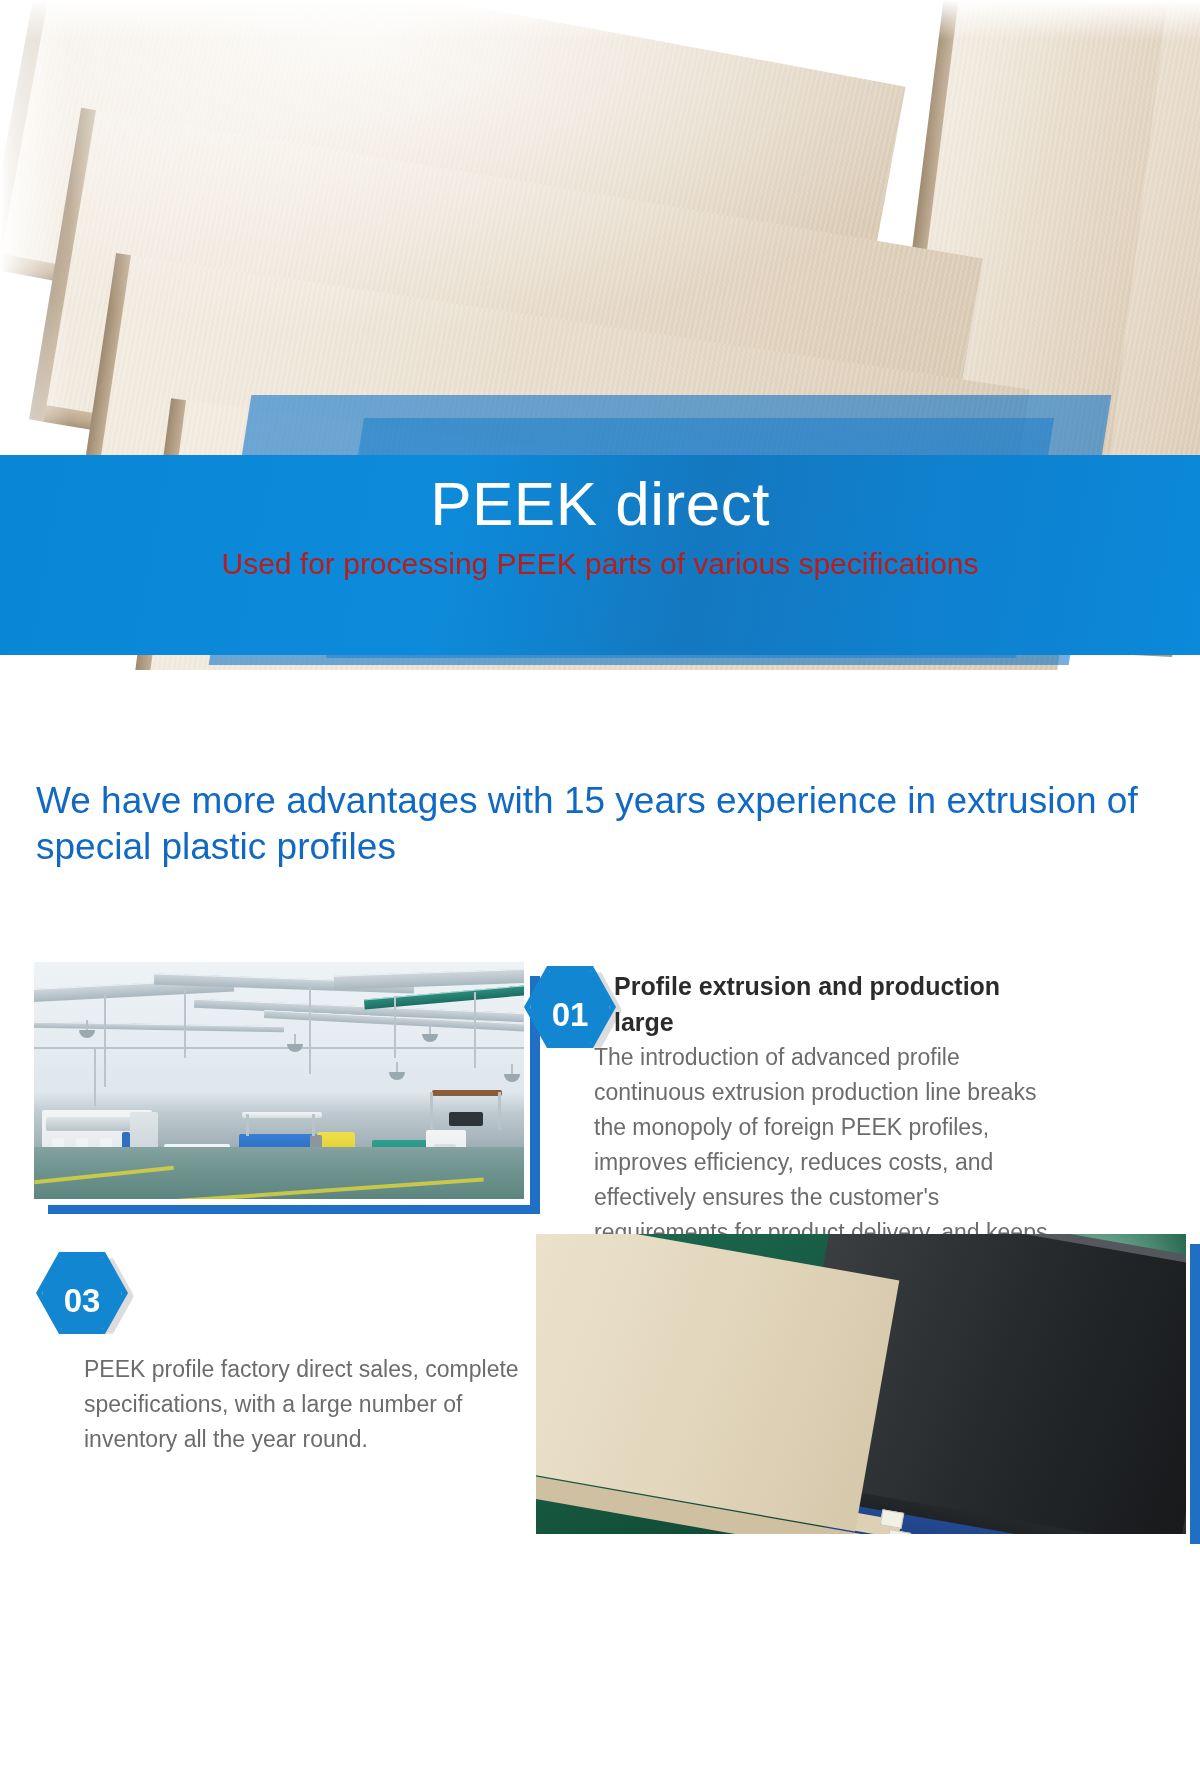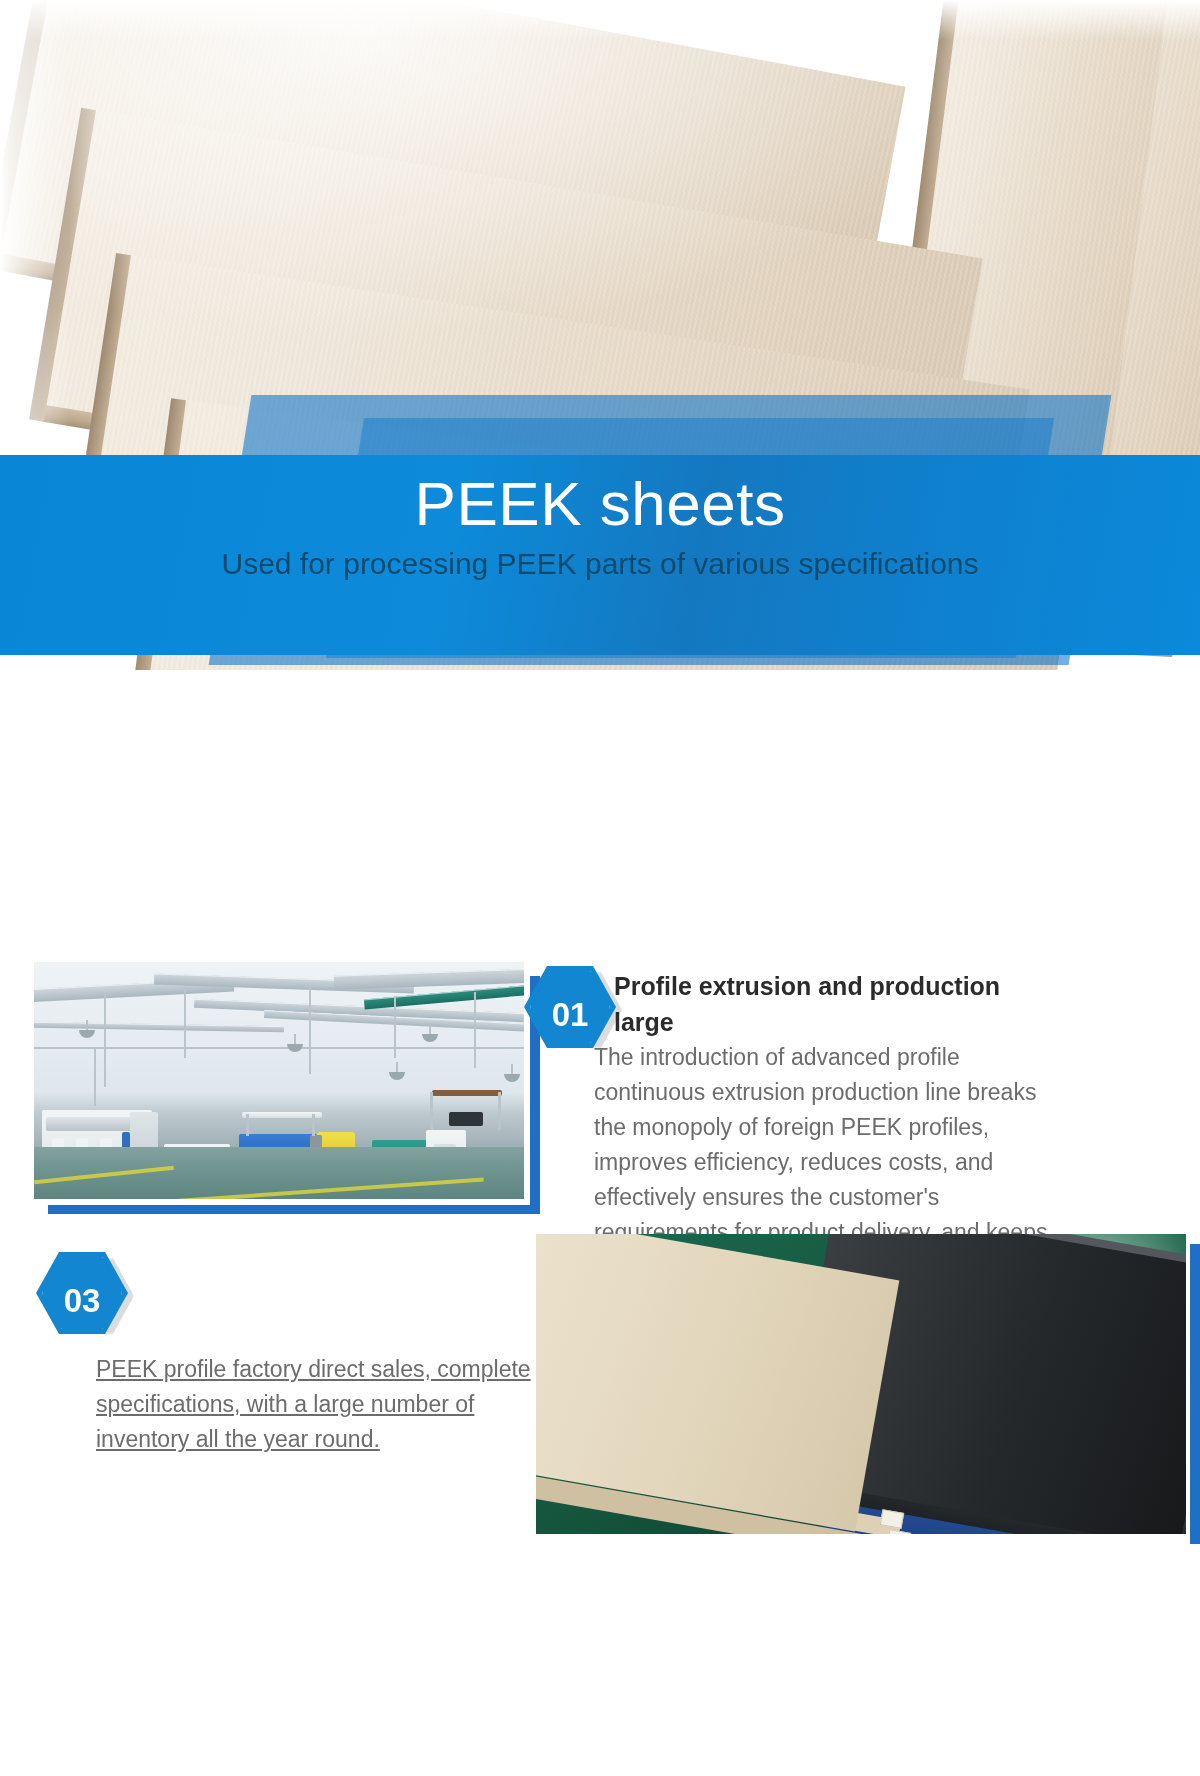--- a/index.html
+++ b/index.html
@@ -69,21 +69,21 @@
     position:absolute; left:0; top:0; width:1200px; height:200px;
     background:linear-gradient(100deg,#0a86d7 0%,#0d8ad9 38%,#1478c0 58%,#0f80cd 76%,#0b89da 100%);
   }
   .hero-text { position:absolute; left:0; top:455px; width:1200px; height:200px; text-align:center; }
   .hero-title {
     margin-top:10px;
     font-size:62px; line-height:78px; color:#ffffff; font-weight:400;
     letter-spacing:.5px;
   }
   .hero-sub {
-    font-size:30px; line-height:42px; color:#0c4a6e; font-weight:400;
+    font-size:30px; line-height:42px; color:#b91c1c; font-weight:400;
   }
 
   
   .headline {
     position:absolute; left:36px; top:778px; width:1130px;
     color:#1269c4; font-size:37px; line-height:46px; font-weight:400;
   }
 
   .photo-frame { position:absolute; }
   .photo-frame .accent {
@@ -229,25 +229,26 @@
     </div>
 
     <div class="hero-ghost"></div>
     <div class="hero-ghost2"></div>
 
     <div class="hero-band">
       <div class="hero-band-inner"></div>
     </div>
 
     <div class="hero-text">
-      <div class="hero-title">PEEK sheets</div>
+      <div class="hero-title">PEEK direct</div>
       <div class="hero-sub">Used for processing PEEK parts of various specifications</div>
     </div>
   </div>
 
+  <div class="headline">We have more advantages with 15 years experience in extrusion of special plastic profiles</div>
 
   <div class="photo-frame" id="photo1-wrap">
     <div class="accent accent-r"></div>
     <div class="accent accent-b"></div>
     <div class="photo" id="photo1">
       <div class="factory">
         <div class="f-ceil"></div>
 
         <div class="duct" style="left:-10px; top:22px; width:210px; height:13px; transform:rotate(-3deg);"></div>
         <div class="duct" style="left:120px; top:16px; width:260px; height:11px; transform:rotate(2deg);"></div>
@@ -336,15 +337,15 @@
   </div>
 
   <div class="hexwrap" style="left:36px; top:1252px;">
     <div class="hex-shadow"></div>
     <div class="hex"></div>
     <div class="hex-in"></div>
     <div class="hex-num">03</div>
   </div>
 
 
-  <div class="feat-body" style="left:96px; top:1352px; width:440px;text-decoration:underline;">PEEK profile factory direct sales, complete specifications, with a large number of inventory all the year round.</div>
+  <div class="feat-body" style="left:84px; top:1352px; width:440px;">PEEK profile factory direct sales, complete specifications, with a large number of inventory all the year round.</div>
 
 </div>
 
 </body></html>

